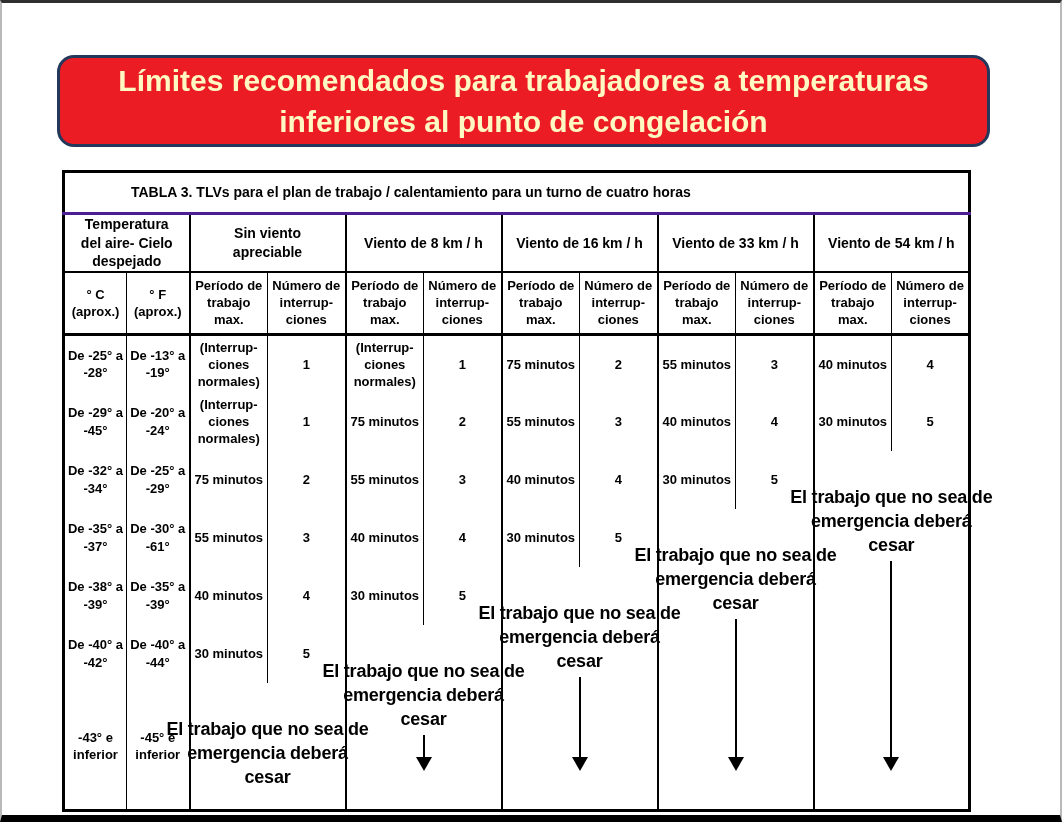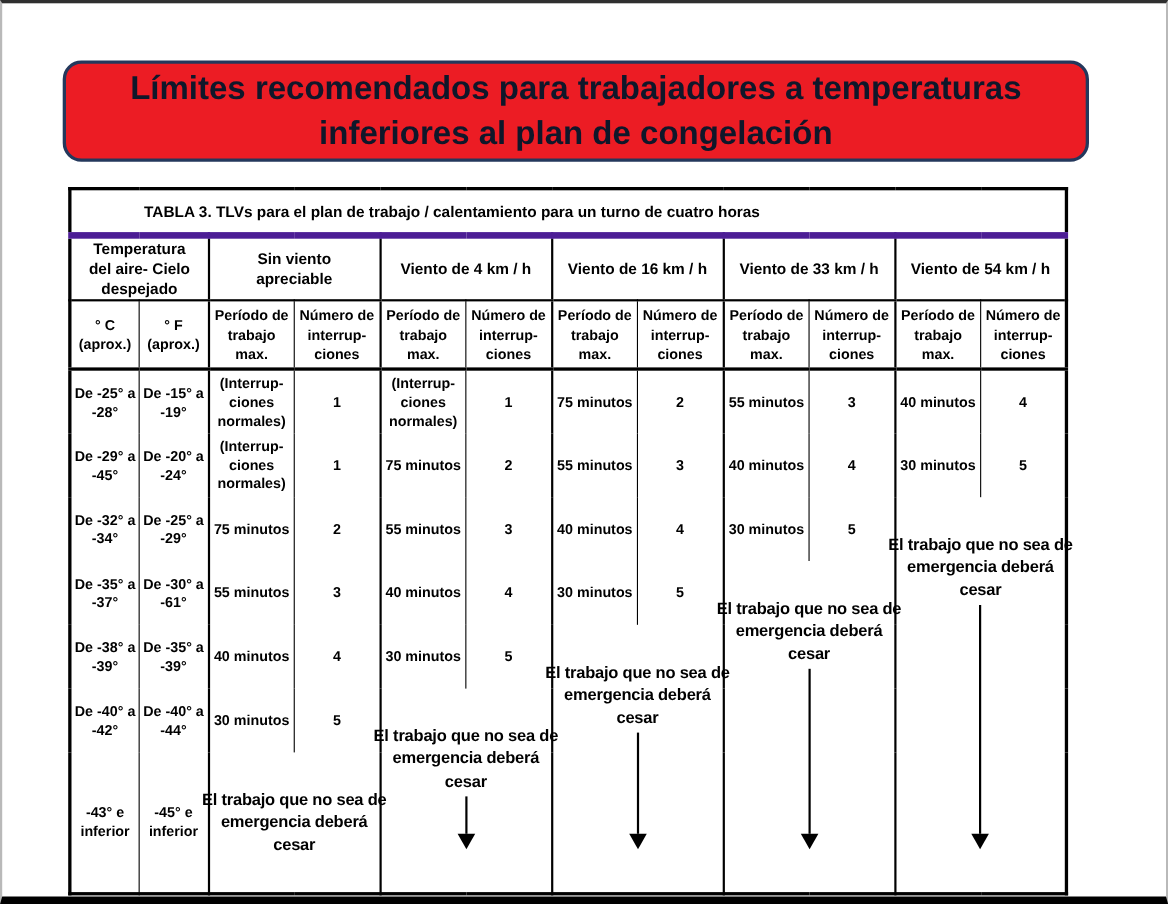--- a/index.html
+++ b/index.html
@@ -22,21 +22,21 @@
   .banner {
     position: absolute;
     left: 55px; top: 52px;
     width: 933px; height: 92px;
     background: #EC1C24;
     border: 3px solid #24385C;
     border-radius: 17px;
     display: flex; flex-direction: column;
     align-items: center; justify-content: center;
     text-align: center;
-    color: #0f172a;
+    color: #fef9c3;
     font-size: 30px; font-weight: bold;
     line-height: 41px;
     white-space: pre;
   }
   
   table.tlv {
     position: absolute;
     left: 60px; top: 167px;
     width: 906px;
     border-collapse: collapse;
@@ -52,42 +52,42 @@
     text-align: center;
     vertical-align: middle;
     white-space: pre;
     overflow: visible;
   }
   tr.caption-row { height: 42px; }
   tr.caption-row td {
     text-align: left;
     padding-left: 66px;
     font-size: 14px;
-    border-bottom: 6px solid #4c1d95;
+    border-bottom: 3px solid #4c1d95;
   }
   tr.h1 { height: 58px; }
   tr.h1 td { font-size: 14px; border-bottom: 2px solid #000; }
   tr.h2 { height: 63px; }
   tr.h2 td { border-bottom: 3px solid #000; }
   tr.data { height: 58px; }
   .gl { border-left: 2px solid #000; }   
   .sl { border-left: 1px solid #000; }   
   td.temp { font-size: 12.5px; margin-top: 27px; }
   
   td.stopcell { vertical-align: top; }
   .sflex { display: flex; flex-direction: column; width: 100%; }
   .h58  { height: 58px; }
   .h116 { height: 116px; }
   .h174 { height: 174px; }
   .h232 { height: 232px; }
   .h290 { height: 290px; }
   .stop-text {
     flex: 0 0 58px;
     display: flex; align-items: center; justify-content: center;
-    font-size: 15px; letter-spacing: -0.2px;
+    font-size: 18px; letter-spacing: -0.2px;
     line-height: 1.35;
     white-space: pre;
   }
   .arrow {
     flex: 1 1 auto;
     display: flex; flex-direction: column; align-items: center;
     padding-top: 3px; padding-bottom: 4px;
   }
   .arrow-line { width: 2px; flex: 1 1 auto; background: #000; }
   .arrow-head {
@@ -97,21 +97,21 @@
     border-top: 14px solid #000;
   }
 </style>
 </head>
 <body>
 
 <div class="slide">
 
   <div class="banner">
     <div>Límites recomendados para trabajadores a temperaturas</div>
-    <div>inferiores al plan de congelación</div>
+    <div>inferiores al punto de congelación</div>
   </div>
 
   <table class="tlv">
     <colgroup>
       <col style="width:63px">
         <col style="width:63px">
       <col style="width:78px">
         <col style="width:78px">
       <col style="width:78px">
         <col style="width:78px">
@@ -127,21 +127,21 @@
         <tr class="caption-row">
       <td colspan="12">TABLA 3. TLVs para el plan de trabajo / calentamiento para un turno de cuatro horas</td>
     </tr>
 
     <tr class="h1">
       <td colspan="2">Temperatura
 del aire- Cielo
 despejado</td>
       <td colspan="2" class="gl">Sin viento
 apreciable</td>
-      <td colspan="2" class="gl">Viento de 4 km / h</td>
+      <td colspan="2" class="gl">Viento de 8 km / h</td>
       <td colspan="2" class="gl">Viento de 16 km / h</td>
       <td colspan="2" class="gl">Viento de 33 km / h</td>
       <td colspan="2" class="gl">Viento de 54 km / h</td>
     </tr>
 
     <tr class="h2">
       <td>° C
 (aprox.)</td>
       <td class="sl">° F
 (aprox.)</td>
@@ -173,21 +173,21 @@
 trabajo
 max.</td>
       <td class="sl">Número de
 interrup-
 ciones</td>
     </tr>
 
     <tr class="data">
       <td class="temp">De -25° a
 -28°</td>
-      <td class="temp sl">De -15° a
+      <td class="temp sl">De -13° a
 -19°</td>
       <td class="gl">(Interrup-
 ciones
 normales)</td>
       <td class="sl">1</td>
       <td class="gl">(Interrup-
 ciones
 normales)</td>
       <td class="sl">1</td>
       <td class="gl">75 minutos</td>

